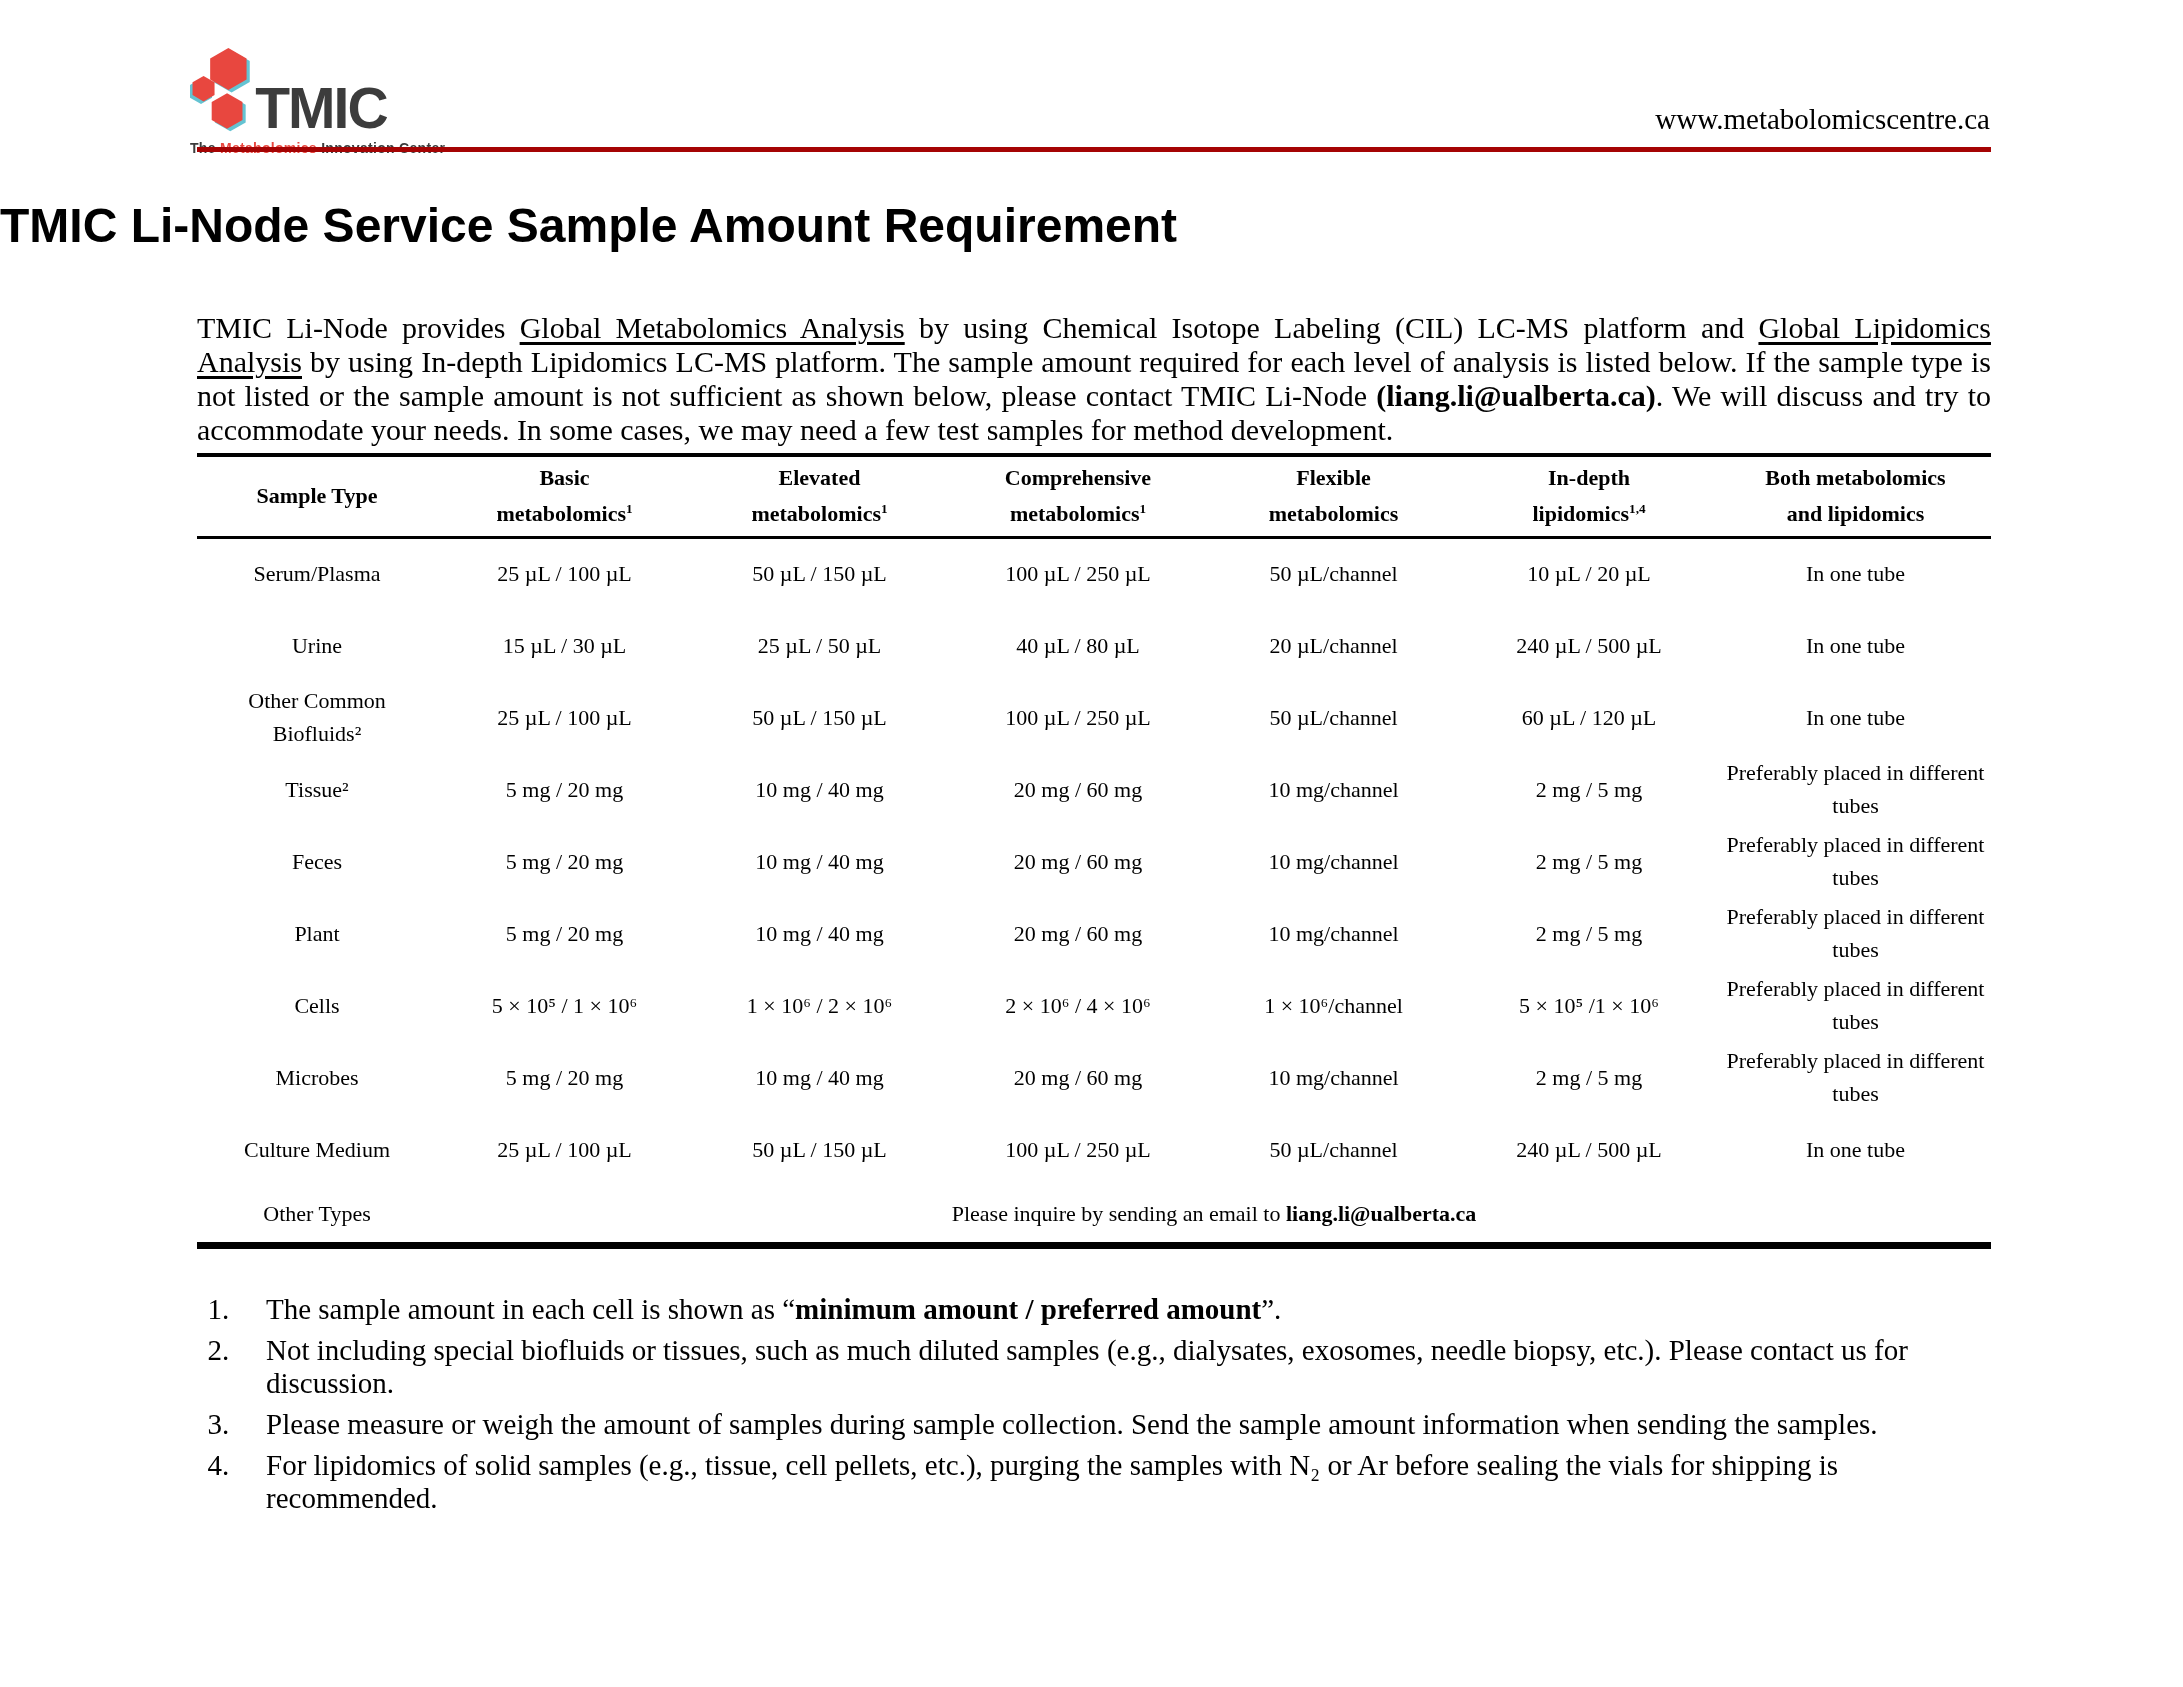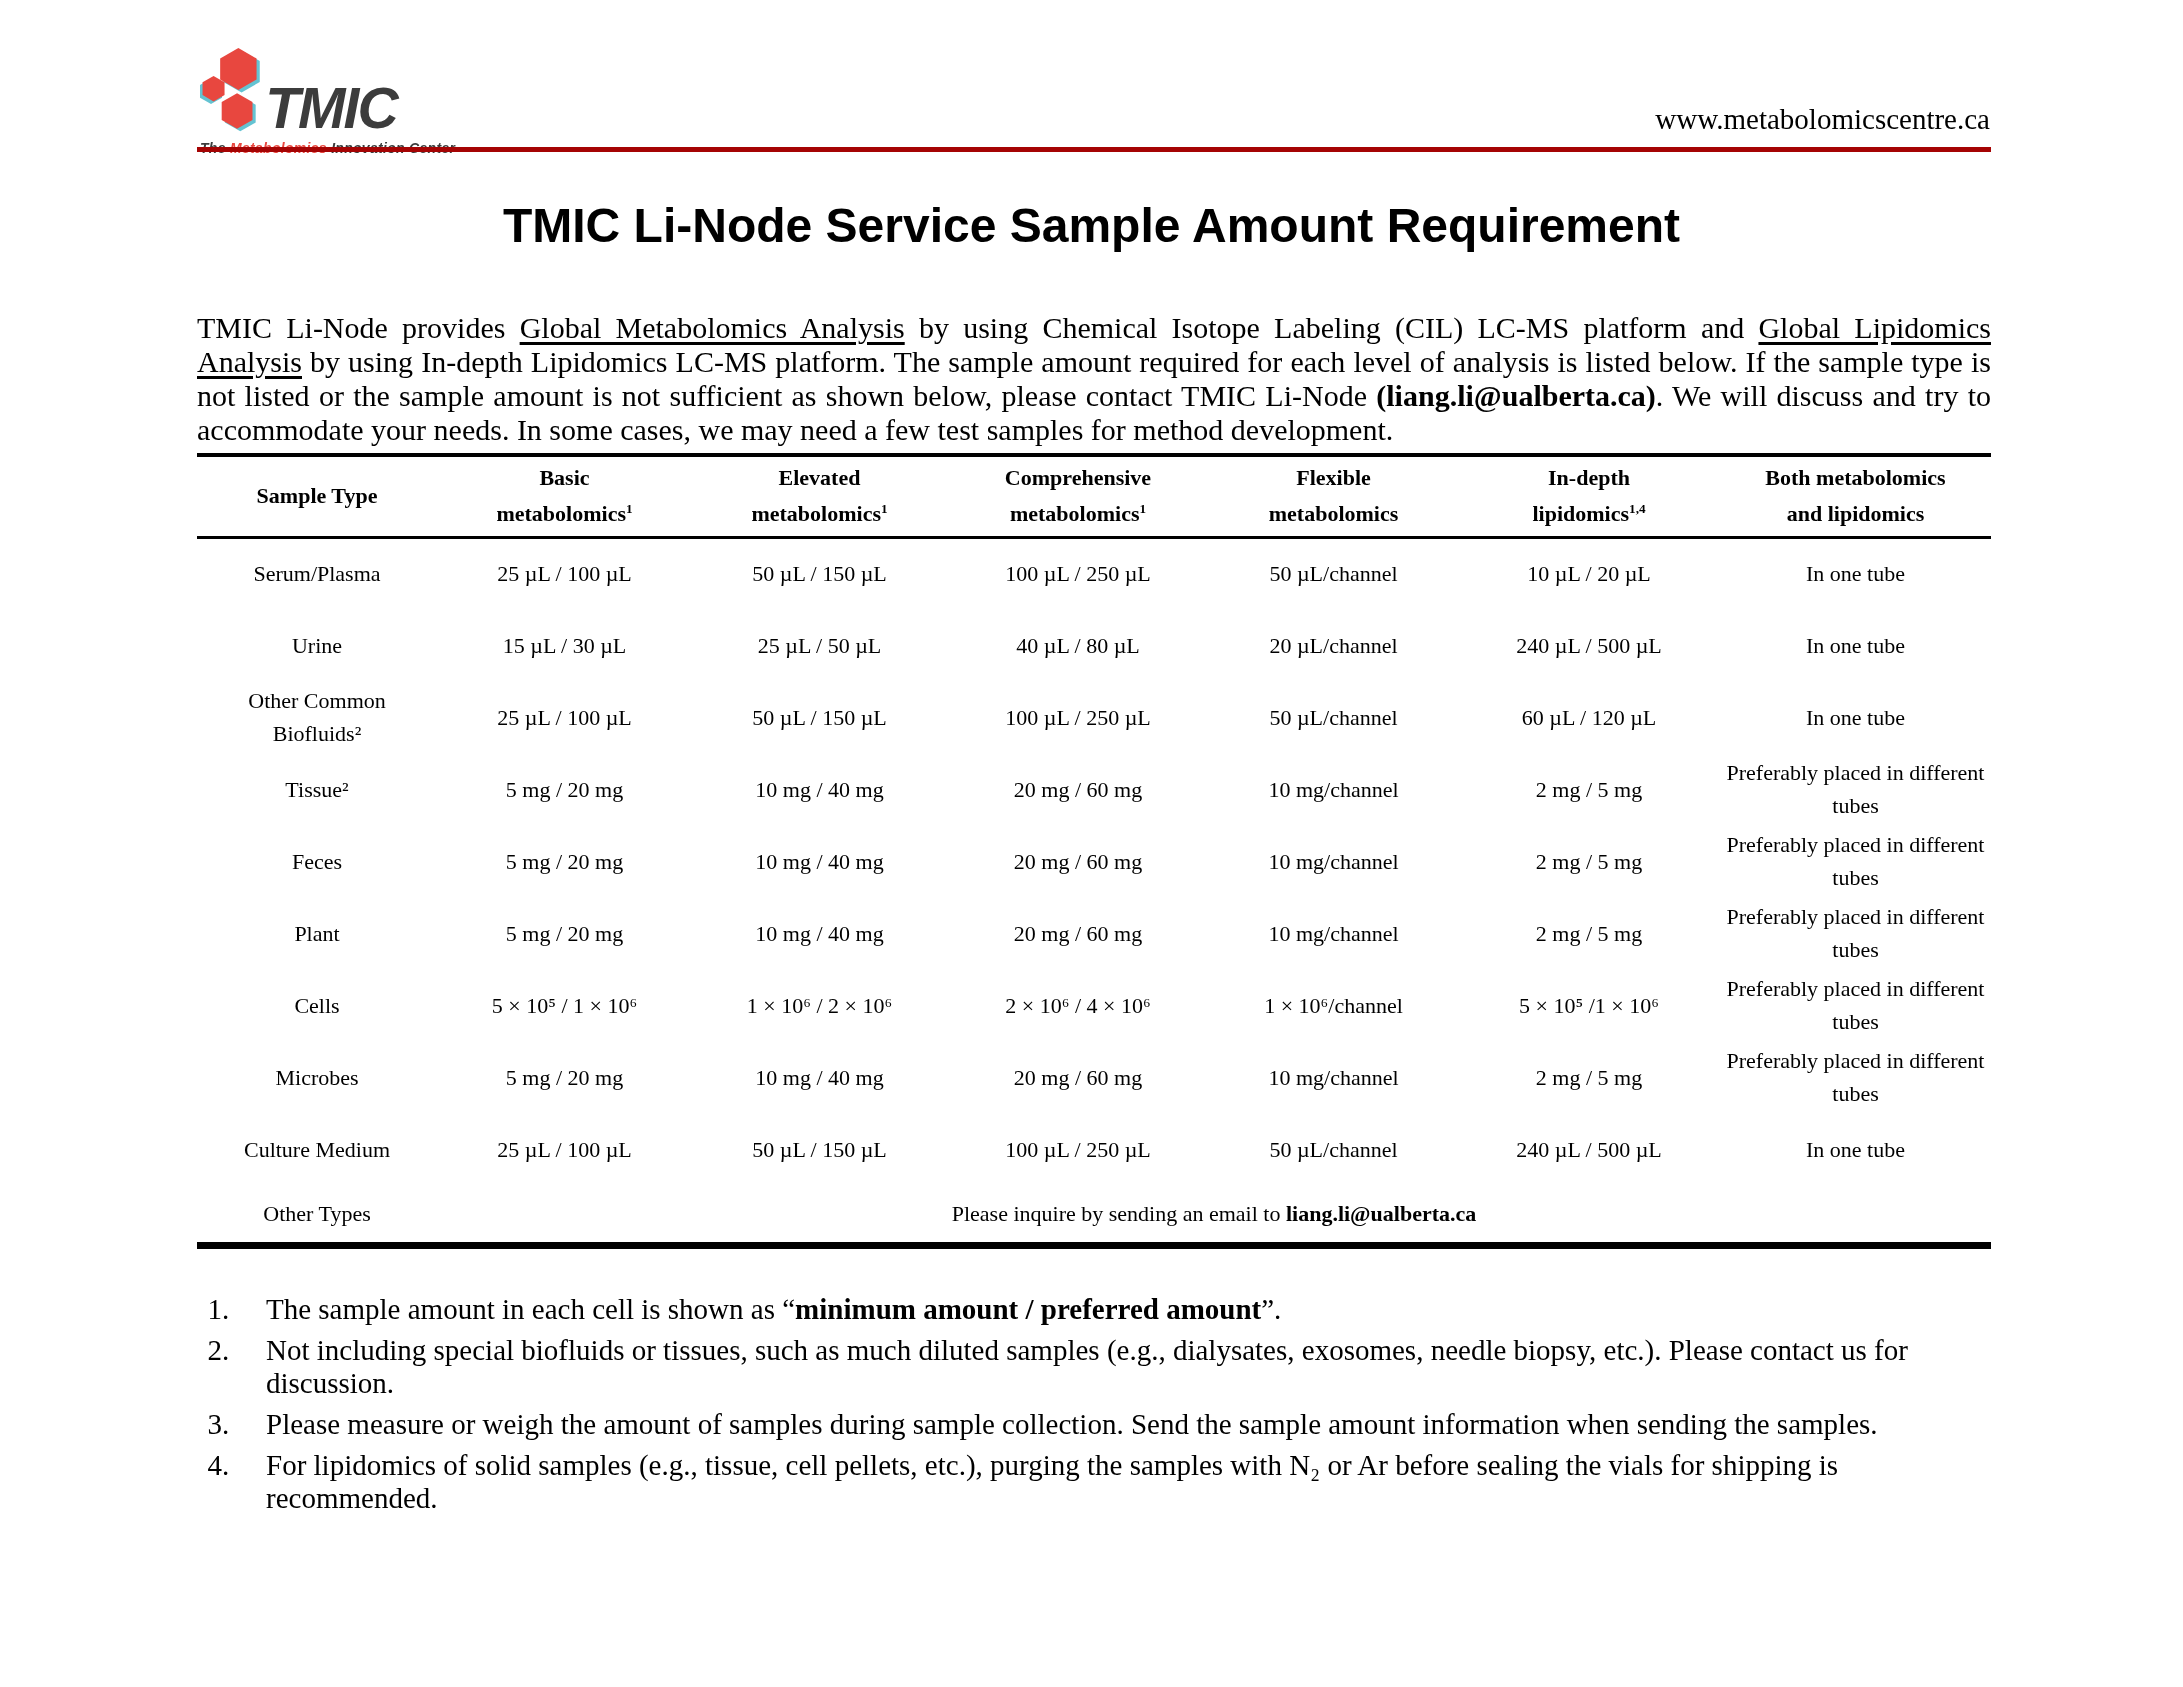--- a/index.html
+++ b/index.html
@@ -2,37 +2,37 @@
 <html style="font-size:10.6px"><head>
 <meta charset="utf-8">
 <style>
   * { box-sizing: border-box; }
   html,body { margin:0; padding:0; background:#ffffff; }
   .page {
     position:relative; width:2183px; height:1687px; background:#ffffff;
     font-family:"Liberation Serif","DejaVu Serif",serif; color:#000; overflow:hidden;
   }
   
-  .logo { position:absolute; left:200px; top:48px;font-style:italic; }
+  .logo { position:absolute; left:190px; top:48px; }
   .logo-top { display:flex; align-items:flex-end; }
   .hex-svg { display:block; }
   .brand {
     font-family:"Liberation Sans","DejaVu Sans",sans-serif; font-weight:bold;
     font-size:57px; line-height:0.82; letter-spacing:-2px; color:#3c3c3c; margin-left:1.3px;
   }
   .tagline {
     font-family:"Liberation Sans","DejaVu Sans",sans-serif; font-weight:bold;
     font-size:14px; color:#3c3c3c; margin-top:8px; letter-spacing:0.3px; white-space:nowrap;
   }
   .tagline .red-word { color:#e8473f; }
   .website { position:absolute; right:193px; top:93px; font-size:29px;margin-top:10px; }
   .rule { position:absolute; left:197px; top:147px; width:1794px; height:4.6px; }
   
   .title {
-    position:absolute; left:0; top:198px; width:100%; text-align:center;
+    position:absolute; left:0; top:198px; width:100%; 
     font-family:"Liberation Sans","DejaVu Sans",sans-serif; font-weight:bold; font-size:48px;
   }
   .intro { position:absolute; left:197px; top:281px; width:1794px; font-size:30px; line-height:34px; text-align:justify; }
   .intro .u { text-decoration:underline; text-underline-offset:4px;font-family:Liberation Serif, serif; }
   
   .req-table { position:absolute; left:197px; top:453px; width:1794px; border-collapse:collapse; font-size:22px; table-layout:fixed; }
   .req-table th, .req-table td { text-align:center; vertical-align:middle; }
   .req-table thead th {
     border-top:4.6px solid #000; border-bottom:3.3px solid #000;
     height:82px; font-weight:bold; line-height:36px; padding:1.3px 2.6px;

